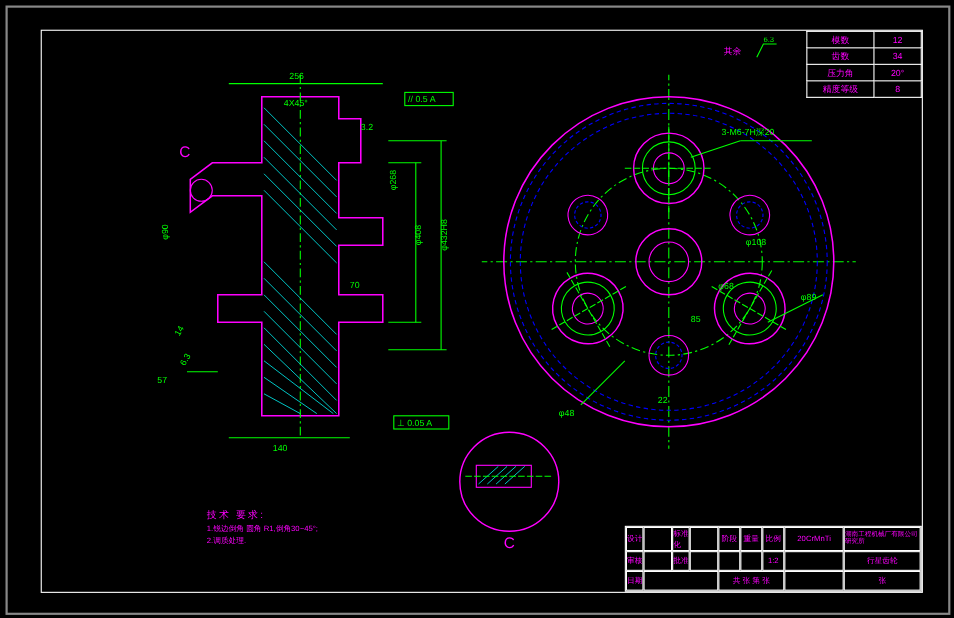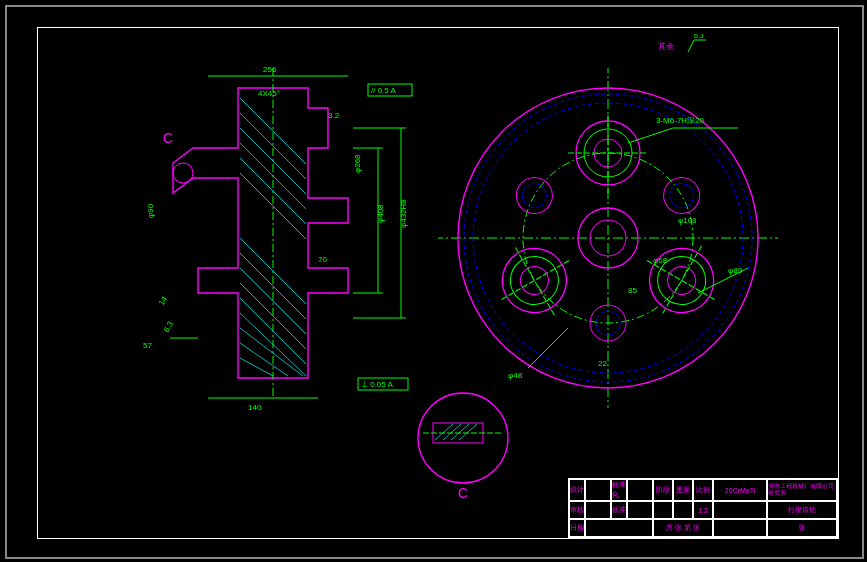--- a/index.html
+++ b/index.html
@@ -82,20 +82,40 @@
     font-size: 9px;
     line-height: 1.6;
   }
 </style>
 </head>
 <body>
 
 <div class="outer-frame">
   <div class="sheet">
 
+    <table class="param-table">
+      <tbody>
+          <tr>
+            <td class="lab">模数</td>
+            <td class="val">12</td>
+          </tr>
+      <tr>
+            <td class="lab">齿数</td>
+            <td class="val">34</td>
+          </tr>
+      <tr>
+            <td class="lab">压力角</td>
+            <td class="val">20°</td>
+          </tr>
+      <tr>
+            <td class="lab">精度等级</td>
+            <td class="val">8</td>
+          </tr>
+    </tbody>
+      </table>
 
     <svg width="320" height="370" style="left:70px;top:30px;">
 
       <path class="mag" stroke-width="1.4" d="
         M130 30 L200 30 L200 50 L220 50 L220 90 L200 90 L200 140
         L240 140 L240 165 L200 165 L200 210
         L240 210 L240 235 L200 235 L200 320 L130 320
         L130 235 L90 235 L90 210 L130 210
         L130 120 L85 120 L65 135 L65 105 L85 90 L130 90
         Z"></path>
@@ -232,20 +252,25 @@
       <circle class="mag" cx="55" cy="50" r="45" stroke-width="1.3"></circle>
       <rect class="mag" x="25" y="35" width="50" height="20"></rect>
       <line class="hatch" x1="27" y1="52" x2="45" y2="36"></line>
         <line class="hatch" x1="35" y1="52" x2="53" y2="36"></line>
       <line class="hatch" x1="43" y1="52" x2="61" y2="36"></line>
         <line class="hatch" x1="51" y1="52" x2="69" y2="36"></line>
       <line class="grn" stroke-dasharray="6 2" x1="15" y1="45" x2="95" y2="45"></line>
       <text class="mag" x="50" y="110" style="font-size:14px">C</text>
     </svg>
 
+    <div class="tech-req">
+      <div style="letter-spacing:2px">技术 要求:</div>
+      <div style="font-size:7px">1.锐边倒角 圆角 R1,倒角30~45°;</div>
+      <div style="font-size:7px">2.调质处理.</div>
+    </div>
 
     <div class="title-block">
       <div class="tb-row">
         <div class="tb-cell" style="width:16px">设计</div>
         <div class="tb-cell" style="width:26px"></div>
         <div class="tb-cell" style="width:16px">标准化</div>
         <div class="tb-cell" style="width:26px"></div>
         <div class="tb-cell" style="width:20px">阶段</div>
         <div class="tb-cell" style="width:20px">重量</div>
         <div class="tb-cell" style="width:20px">比例</div>

